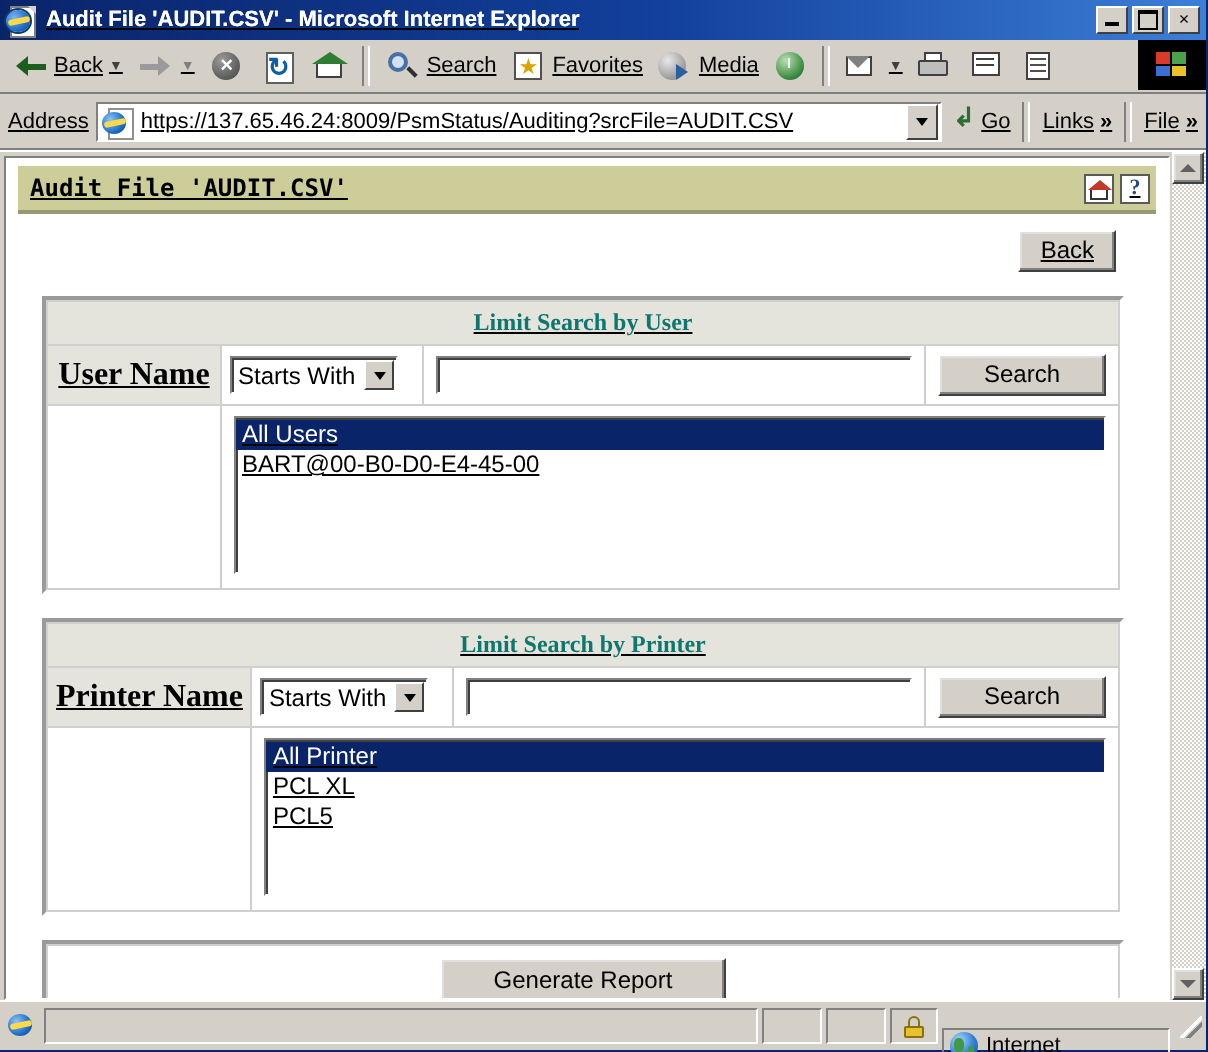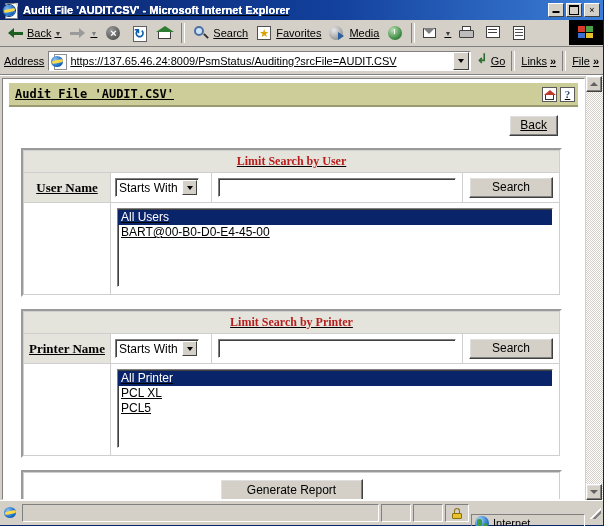--- a/index.html
+++ b/index.html
@@ -432,27 +432,27 @@
     border: 2px solid;
     border-color: #9a9a9a #ffffff #ffffff #9a9a9a;
     background: #ffffff;
   }
   .ptable { width: 100%; border-collapse: collapse; }
   .ptable td, .ptable th { border: 1px solid #cfcfcf; padding: 0; }
   .sect-head {
     background: #e4e4dc;
     text-align: center;
     font-family: "Liberation Serif", serif;
-    font-weight: bold; font-size: 12px; color: #b91c1c;
+    font-weight: bold; font-size: 12px; color: #0f766e;
     padding: 3px 0 3px 0 !important;
   }
   .lbl-cell {
     background: #e4e4dc;
     font-family: "Liberation Serif", serif;
-    font-weight: bold; font-size: 13px; color: #000;
+    font-weight: bold; font-size: 16px; color: #000;
     text-align: center;
     width: 78px;
     padding: 4px 4px !important;
     white-space: nowrap;
   }
   .sel-cell { padding: 4px 4px 4px 4px !important; width: 92px; background: #ffffff; }
   .txt-cell { padding: 4px 6px !important; background: #ffffff; }
   .btn-cell { padding: 4px 6px !important; width: 84px; text-align: center; background: #ffffff; }
   .list-cell { padding: 5px 6px 7px 6px !important; background: #ffffff; }
 

